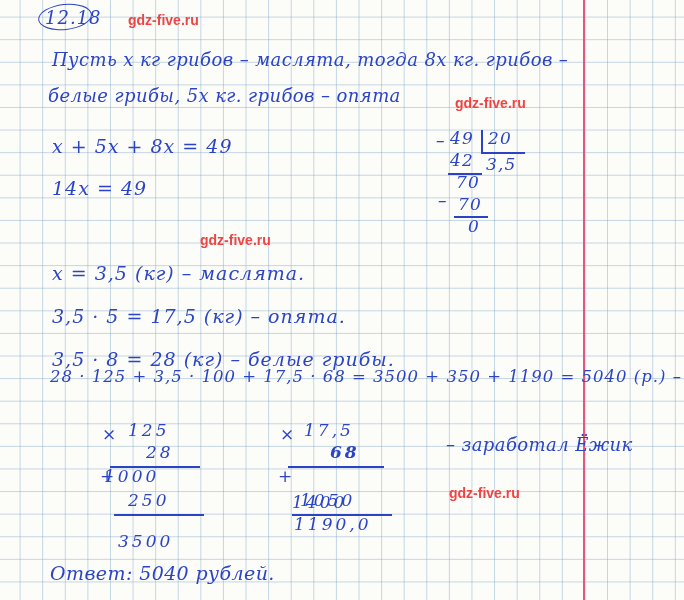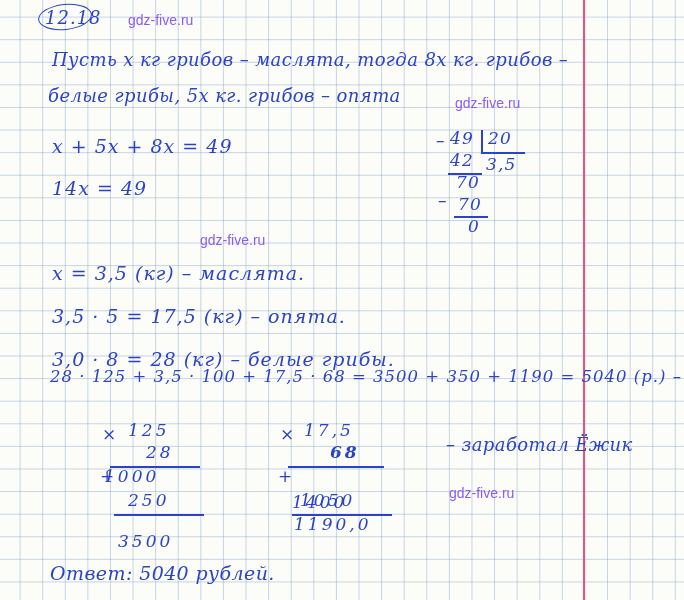--- a/index.html
+++ b/index.html
@@ -76,23 +76,23 @@
     position: absolute;
     inset: 0;
     border: 1.6px solid #2b44c7;
     border-radius: 50%;
     transform: rotate(-6deg);
   }
   
   .wm {
     position: absolute;
     font-family: "Liberation Sans", sans-serif;
-    font-weight: normal;
+    font-weight: bold;
     font-size: 14px;
-    color: #8b5cf6;
+    color: #ef4444;
     white-space: pre;
   }
   
   #division {
     position: absolute;
     left: 436px;
     top: 128px;
     width: 120px;
     height: 130px;
   }
@@ -158,21 +158,21 @@
   <div class="wm" style="left:200px; top:232px;">gdz-five.ru</div>
   <div class="wm" style="left:449px; top:485px;">gdz-five.ru</div>
 
   <div class="hw s18" style="left:52px; top:49px;">Пусть х кг грибов – маслята, тогда 8х кг. грибов –</div>
   <div class="hw s18" style="left:48px; top:85px;">белые грибы, 5х кг. грибов – опята</div>
 
   <div class="hw s20 num" style="left:52px; top:135px;">х + 5х + 8х = 49</div>
   <div class="hw s20 num" style="left:52px; top:177px;">14х = 49</div>
   <div class="hw s20 num" style="left:52px; top:262px;">х = 3,5 (кг) – маслята.</div>
   <div class="hw s20 num" style="left:52px; top:305px;">3,5 · 5 = 17,5 (кг) – опята.</div>
-  <div class="hw s20 num" style="left:52px; top:348px;">3,0 · 8 = 28 (кг) – белые грибы.</div>
+  <div class="hw s20 num" style="left:52px; top:348px;">3,5 · 8 = 28 (кг) – белые грибы.</div>
 
   <div class="hw s17 num" style="left:50px; top:367px;">28 · 125 + 3,5 · 100 + 17,5 · 68 = 3500 + 350 + 1190 = 5040 (р.) –</div>
   <div class="hw s18" style="left:446px; top:434px;">– заработал Ёжик</div>
 
   <div class="hw s20" style="left:50px; top:562px;">Ответ: 5040 рублей.</div>
 
   <div id="division">
     <div class="d" style="left:14px; top:0px;">49</div>
     <div class="d" style="left:52px; top:0px;">20</div>
     <div class="d" style="left:0px; top:2px;">–</div>

